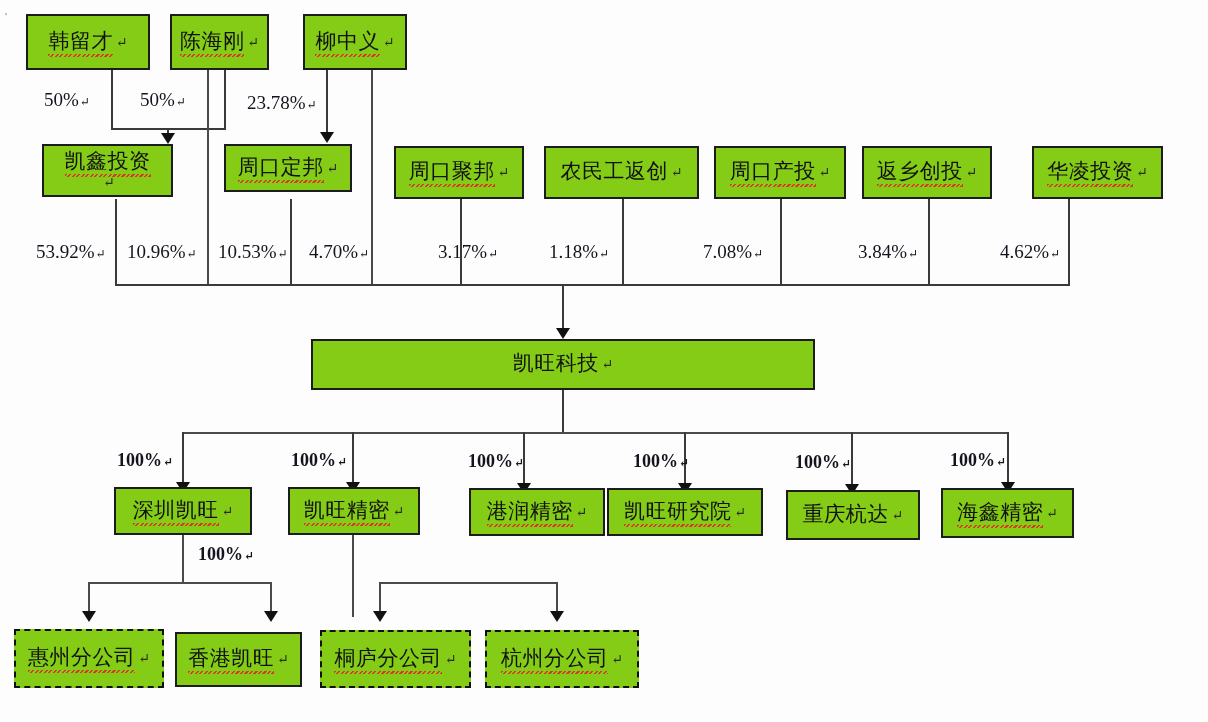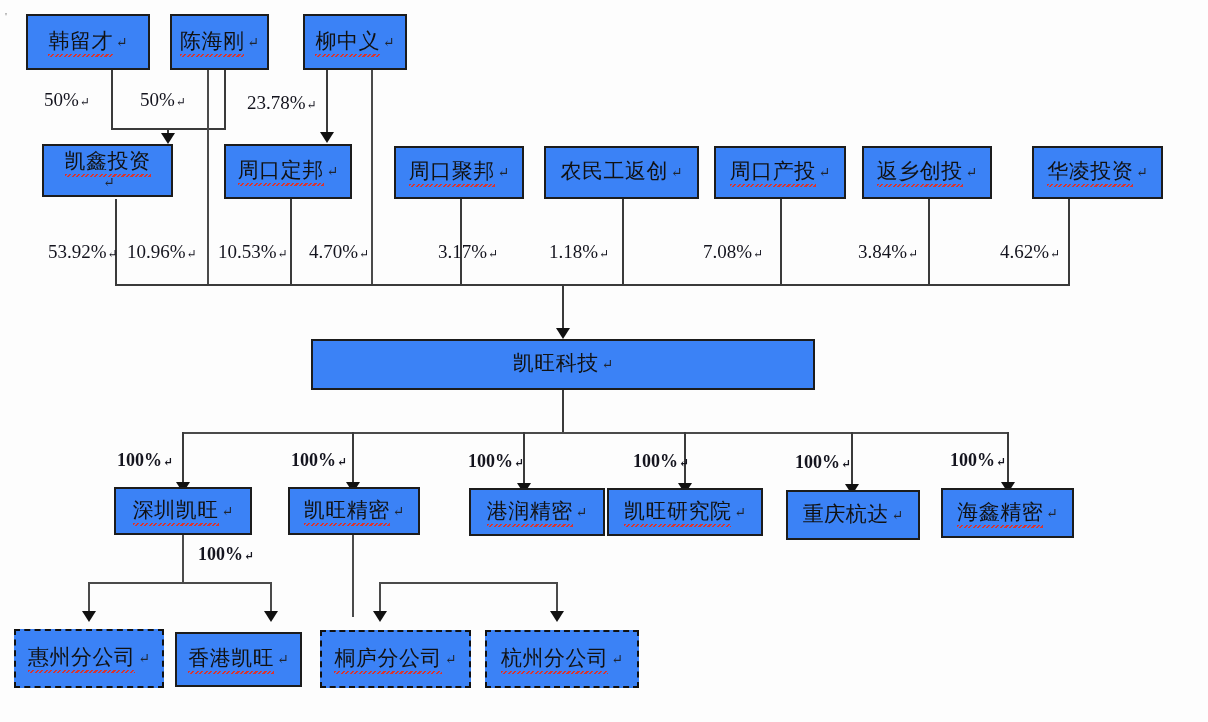--- a/index.html
+++ b/index.html
@@ -14,21 +14,21 @@
     height:722px;
     background:#fdfdfd;
     overflow:hidden;
   }
 
   
   .node{
     position:absolute;
     box-sizing:border-box;
     border:2px solid #1c1c1c;
-    background:#3b82f6;
+    background:#84cc16;
     display:flex;
     align-items:center;
     justify-content:center;
     color:#111111;
     white-space:nowrap;
   }
   .node .lbl{
     position:relative;
     font-size:21px;
     line-height:1;
@@ -120,21 +120,21 @@
   <div class="arrow" style="left:320px;top:132px;"></div>
   <span class="pct" style="left:247px;top:93px;"><span>23.78%</span><span class="pilcrow">↵</span></span>
 
   <div class="vline thin" style="left:207px;top:70px;height:215px;"></div>
   <div class="vline thin" style="left:371px;top:70px;height:215px;"></div>
 
   <div class="node" style="left:42px;top:144px;width:131px;height:53px;flex-direction:column;">
     <span class="lbl"><span>凯鑫投资</span></span>
       <span class="pilcrow">↵</span>
   </div>
-  <div class="node" style="left:224px;top:144px;width:128px;height:55px;">
+  <div class="node" style="left:224px;top:144px;width:128px;height:48px;">
     <span class="lbl"><span>周口定邦</span></span>
       <span class="pilcrow">↵</span>
   </div>
   <div class="node" style="left:394px;top:146px;width:130px;height:53px;">
     <span class="lbl"><span>周口聚邦</span></span>
       <span class="pilcrow">↵</span>
   </div>
   <div class="node no-underline" style="left:544px;top:146px;width:155px;height:53px;">
     <span class="lbl"><span>农民工返创</span></span>
       <span class="pilcrow">↵</span>
@@ -155,21 +155,21 @@
   <div class="vline" style="left:115px;top:199px;height:86px;"></div>
   <div class="vline" style="left:290px;top:199px;height:86px;"></div>
   <div class="vline" style="left:460px;top:199px;height:86px;"></div>
   <div class="vline" style="left:622px;top:199px;height:86px;"></div>
   <div class="vline" style="left:780px;top:199px;height:86px;"></div>
   <div class="vline" style="left:928px;top:199px;height:86px;"></div>
   <div class="vline" style="left:1068px;top:199px;height:86px;"></div>
 
   <div class="hline" style="left:115px;top:284px;width:955px;"></div>
 
-  <span class="pct" style="left:48px;top:242px;"><span>53.92%</span><span class="pilcrow">↵</span></span>
+  <span class="pct" style="left:36px;top:242px;"><span>53.92%</span><span class="pilcrow">↵</span></span>
   <span class="pct" style="left:127px;top:242px;"><span>10.96%</span><span class="pilcrow">↵</span></span>
   <span class="pct" style="left:218px;top:242px;"><span>10.53%</span><span class="pilcrow">↵</span></span>
   <span class="pct" style="left:309px;top:242px;"><span>4.70%</span><span class="pilcrow">↵</span></span>
   <span class="pct" style="left:402px;top:242px;margin-left:36px;"><span>3.17%</span><span class="pilcrow">↵</span></span>
   <span class="pct" style="left:549px;top:242px;"><span>1.18%</span><span class="pilcrow">↵</span></span>
   <span class="pct" style="left:703px;top:242px;"><span>7.08%</span><span class="pilcrow">↵</span></span>
   <span class="pct" style="left:858px;top:242px;"><span>3.84%</span><span class="pilcrow">↵</span></span>
   <span class="pct" style="left:1000px;top:242px;"><span>4.62%</span><span class="pilcrow">↵</span></span>
 
   <div class="vline" style="left:562px;top:284px;height:48px;"></div>

